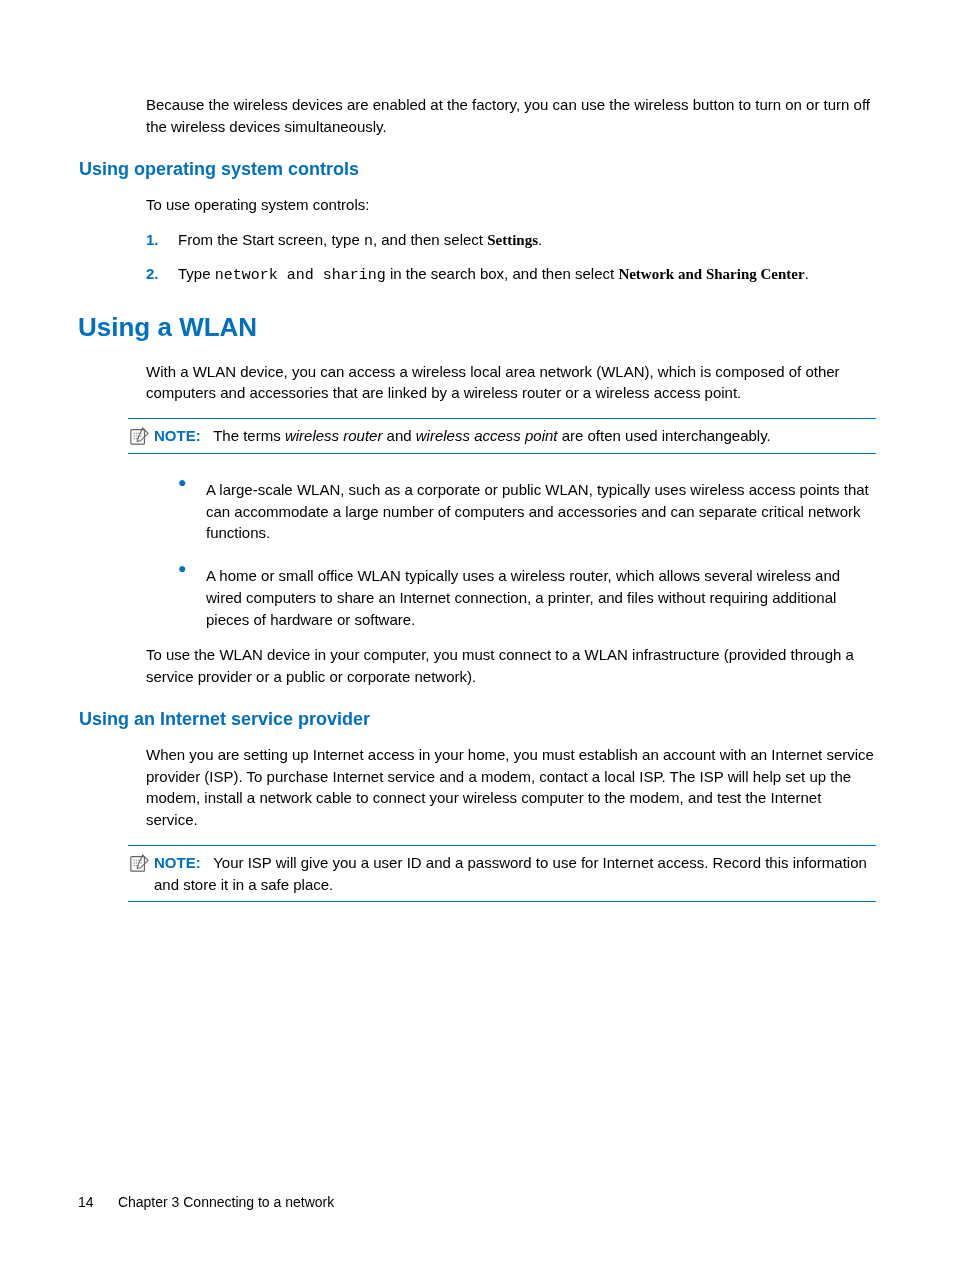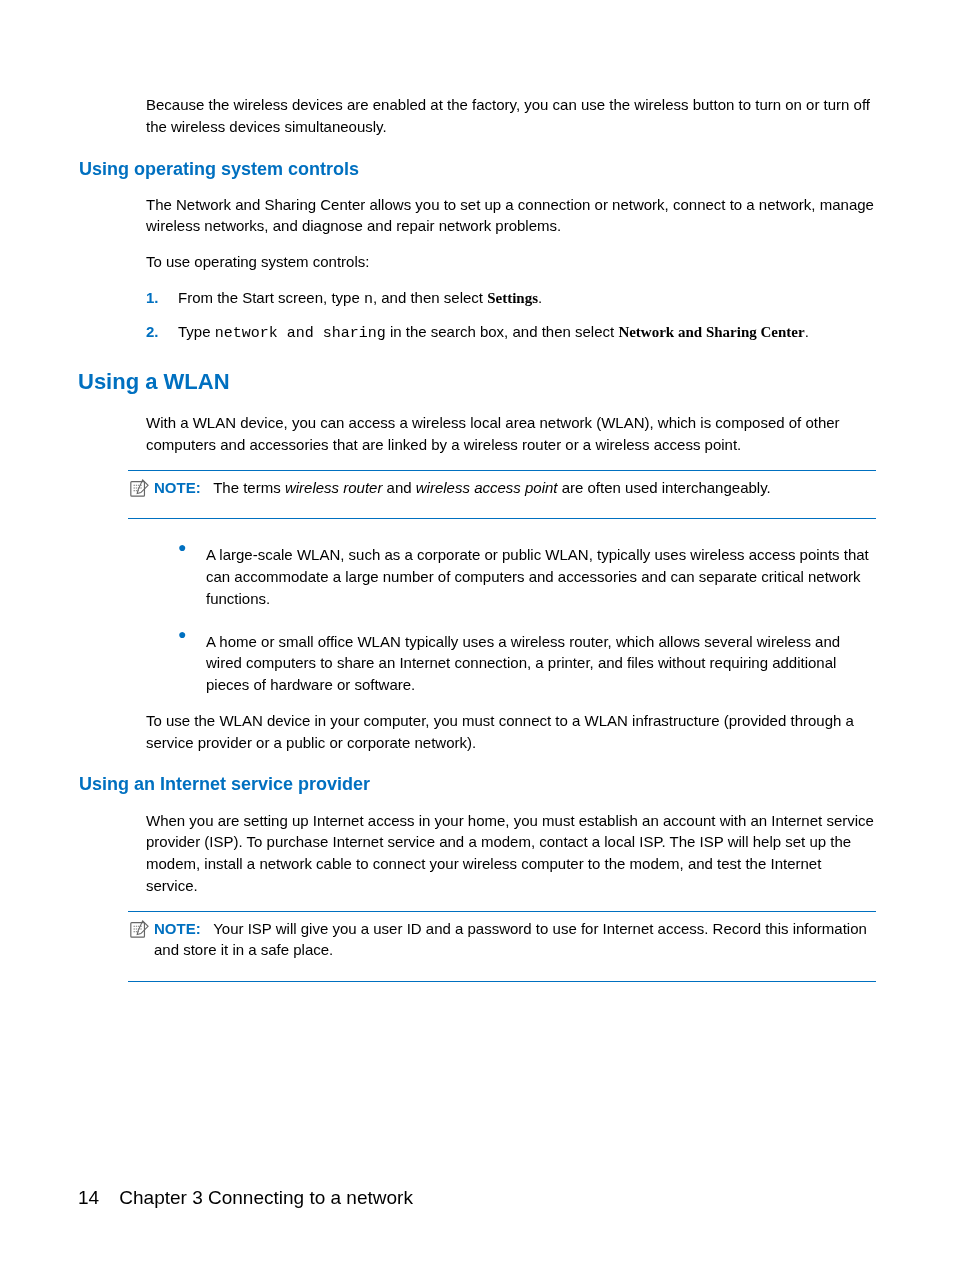--- a/index.html
+++ b/index.html
@@ -18,71 +18,70 @@
     .para { margin-bottom: 14px; }
     .h2 {
       color: #0070c0;
       font-size: 18px;
       font-weight: bold;
       margin: 18px 0 12px 1px;
       padding-left: 0;
     }
     .h1 {
       color: #0070c0;
-      font-size: 22px;
+      font-size: 26px;
       font-weight: bold;
       margin: 22px 0 14px 0;
     }
     .ol { list-style: none; padding-left: 0; margin-bottom: 14px; }
     .ol-item { display: flex; margin-bottom: 10px; }
     .ol-num { color: #0070c0; font-weight: bold; min-width: 32px; }
     .ol-body { flex: 1; }
     .ul { list-style: none; padding-left: 32px; margin-bottom: 14px; }
     .ul-item { display: flex; margin-bottom: 14px; }
     .bullet { color: #0070c0; min-width: 28px; font-size: 14px; line-height: 1.5; }
     .ul-body { flex: 1; margin-top: 7px; }
     .mono { font-family: "Courier New", monospace; }
     .bold { font-weight: bold; font-family: Liberation Serif, serif; }
     .italic { font-style: italic; }
     .notebox {
       border-top: 1px solid #0070c0;
       border-bottom: 1px solid #0070c0;
-      padding: 6px 0 20px 0;
+      padding: 6px 0 6px 0;
       margin: 10px 0 18px 0;
       display: flex;
       align-items: flex-start;
       gap: 4px;
     }
     .note-icon {
       width: 22px;
       height: 20px;
       flex-shrink: 0;
       margin-top: 1px;
     }
     .note-label { color: #0070c0; font-weight: bold; }
     .note-text { flex: 1; }
     .footer {
       position: absolute;
       bottom: 58px;
       left: 78px;
-      font-size: 19px;
+      font-size: 14px;
     }
     .footer-page { display: inline-block; width: 36px; }
   </style>
 </head>
 <body>
 
 <div class="content">
   <p class="para">Because the wireless devices are enabled at the factory, you can use the wireless button to turn on or turn off the wireless devices simultaneously.</p>
 </div>
 
 <h2 class="h2">Using operating system controls</h2>
 
 <div class="content">
-  <p class="para">The Network and Sharing Center allows you to set up a connection or network, connect to a network, manage wireless networks, and diagnose and repair network problems.</p>
   <p class="para">To use operating system controls:</p>
 
   <ol class="ol">
     <li class="ol-item">
       <span class="ol-num">1.</span>
       <span class="ol-body">
         <span>From the Start screen, type </span><span class="mono">n</span><span>, and then select </span><span class="bold">Settings</span><span>.</span>
       </span>
     </li>
     <li class="ol-item">

